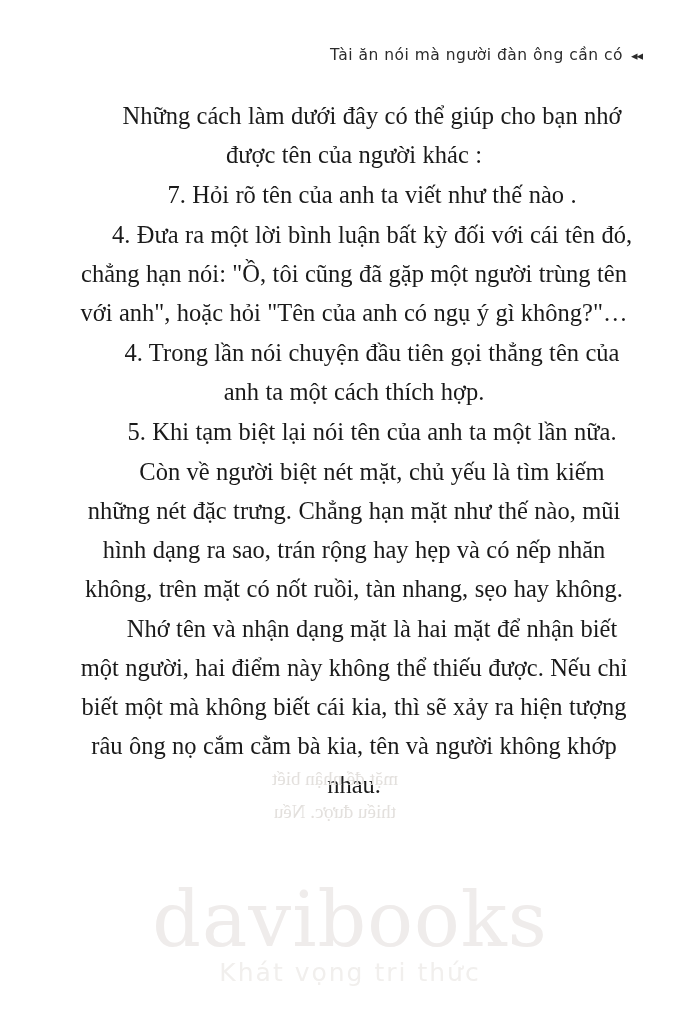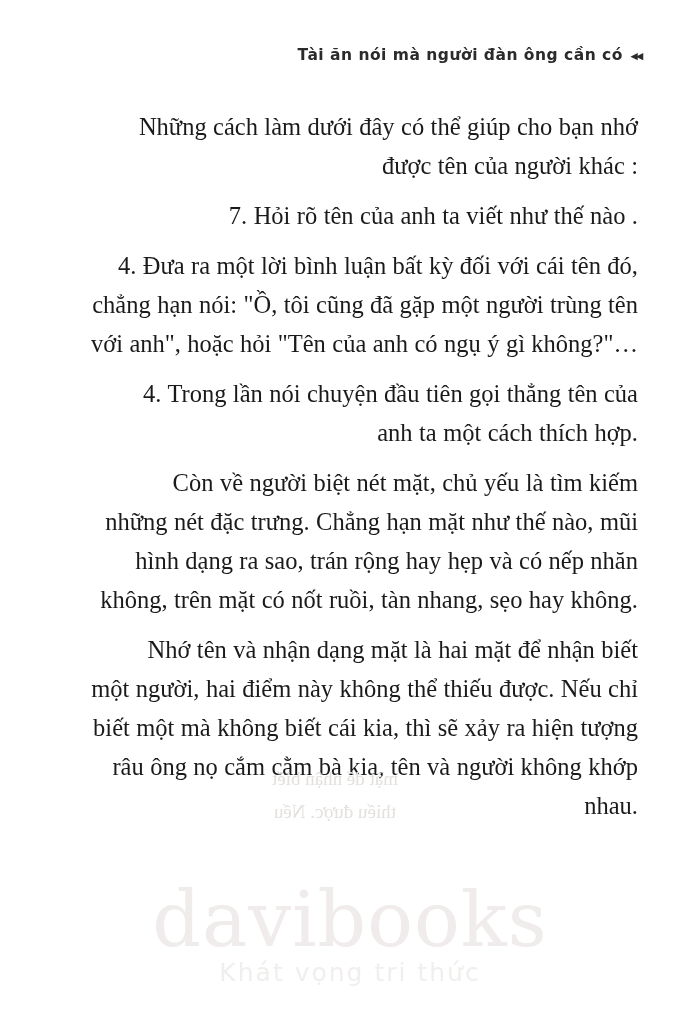--- a/index.html
+++ b/index.html
@@ -25,21 +25,20 @@
 
   
   .header {
     position: absolute;
     top: 46px;
     right: 58px;
     display: flex;
     align-items: center;
     gap: 8px;
     white-space: nowrap;
-    font-weight: bold;
   }
   .header-title {
     font-family: "DejaVu Sans", sans-serif;
     font-size: 15.5px;
     letter-spacing: 0.5px;
     color: #2b2b2b;
   }
   .header-marker {
     font-size: 13px;
     color: #2b2b2b;
@@ -50,22 +49,22 @@
   
   .content {
     position: absolute;
     top: 96px;
     left: 70px;
     width: 568px;
   }
   .para {
     font-size: 24.5px;
     line-height: 39px;
-    text-align: right;
-    margin: 11px 0 1px 0;
+    text-align: center;
+    margin: 0 0 1px 0;
     text-indent: 36px;
     word-spacing: 0.3px;
   }
 
   
   .ghost {
     position: absolute;
     left: 120px;
     top: 762px;
     width: 430px;
@@ -112,20 +111,21 @@
   <div class="header">
     <span class="header-title">Tài ăn nói mà người đàn ông cần có</span>
     <span class="header-marker">◂◂</span>
   </div>
 
   <div class="content">
     <p class="para">Những cách làm dưới đây có thể giúp cho bạn nhớ được tên của người khác :</p>
     <p class="para">7. Hỏi rõ tên của anh ta viết như thế nào .</p>
     <p class="para">4. Đưa ra một lời bình luận bất kỳ đối với cái tên đó, chẳng hạn nói: "Ồ, tôi cũng đã gặp một người trùng tên với anh", hoặc hỏi "Tên của anh có ngụ ý gì không?"…</p>
     <p class="para">4. Trong lần nói chuyện đầu tiên gọi thẳng tên của anh ta một cách thích hợp.</p>
+    <p class="para">5. Khi tạm biệt lại nói tên của anh ta một lần nữa.</p>
     <p class="para">Còn về người biệt nét mặt, chủ yếu là tìm kiếm những nét đặc trưng. Chẳng hạn mặt như thế nào, mũi hình dạng ra sao, trán rộng hay hẹp và có nếp nhăn không, trên mặt có nốt ruồi, tàn nhang, sẹo hay không.</p>
     <p class="para">Nhớ tên và nhận dạng mặt là hai mặt để nhận biết một người, hai điểm này không thể thiếu được. Nếu chỉ biết một mà không biết cái kia, thì sẽ xảy ra hiện tượng râu ông nọ cắm cằm bà kia, tên và người không khớp nhau.</p>
   </div>
 
   <div class="ghost">
     <div>mặt để nhận biết</div>
     <div>thiếu được. Nếu</div>
   </div>
 
   <div class="watermark">

